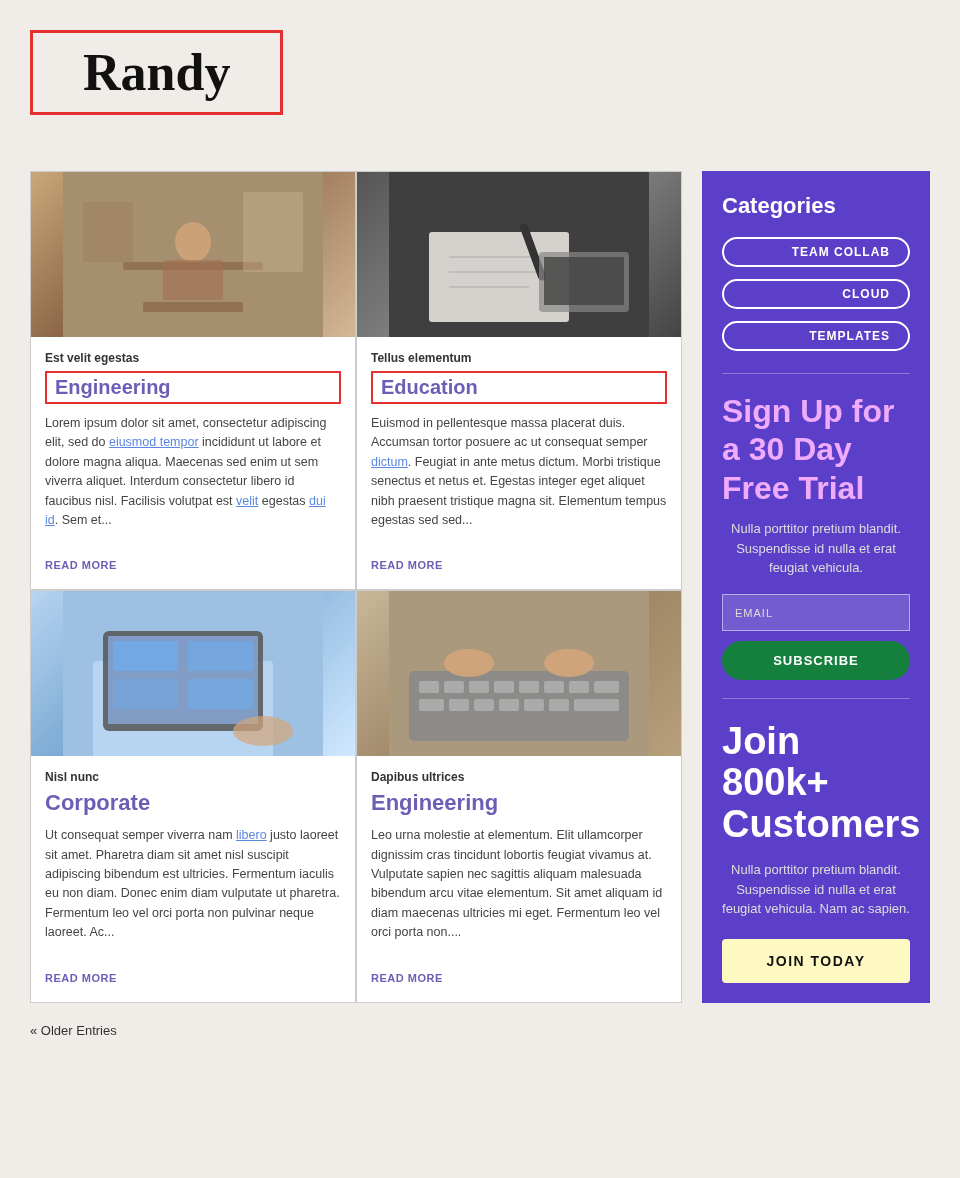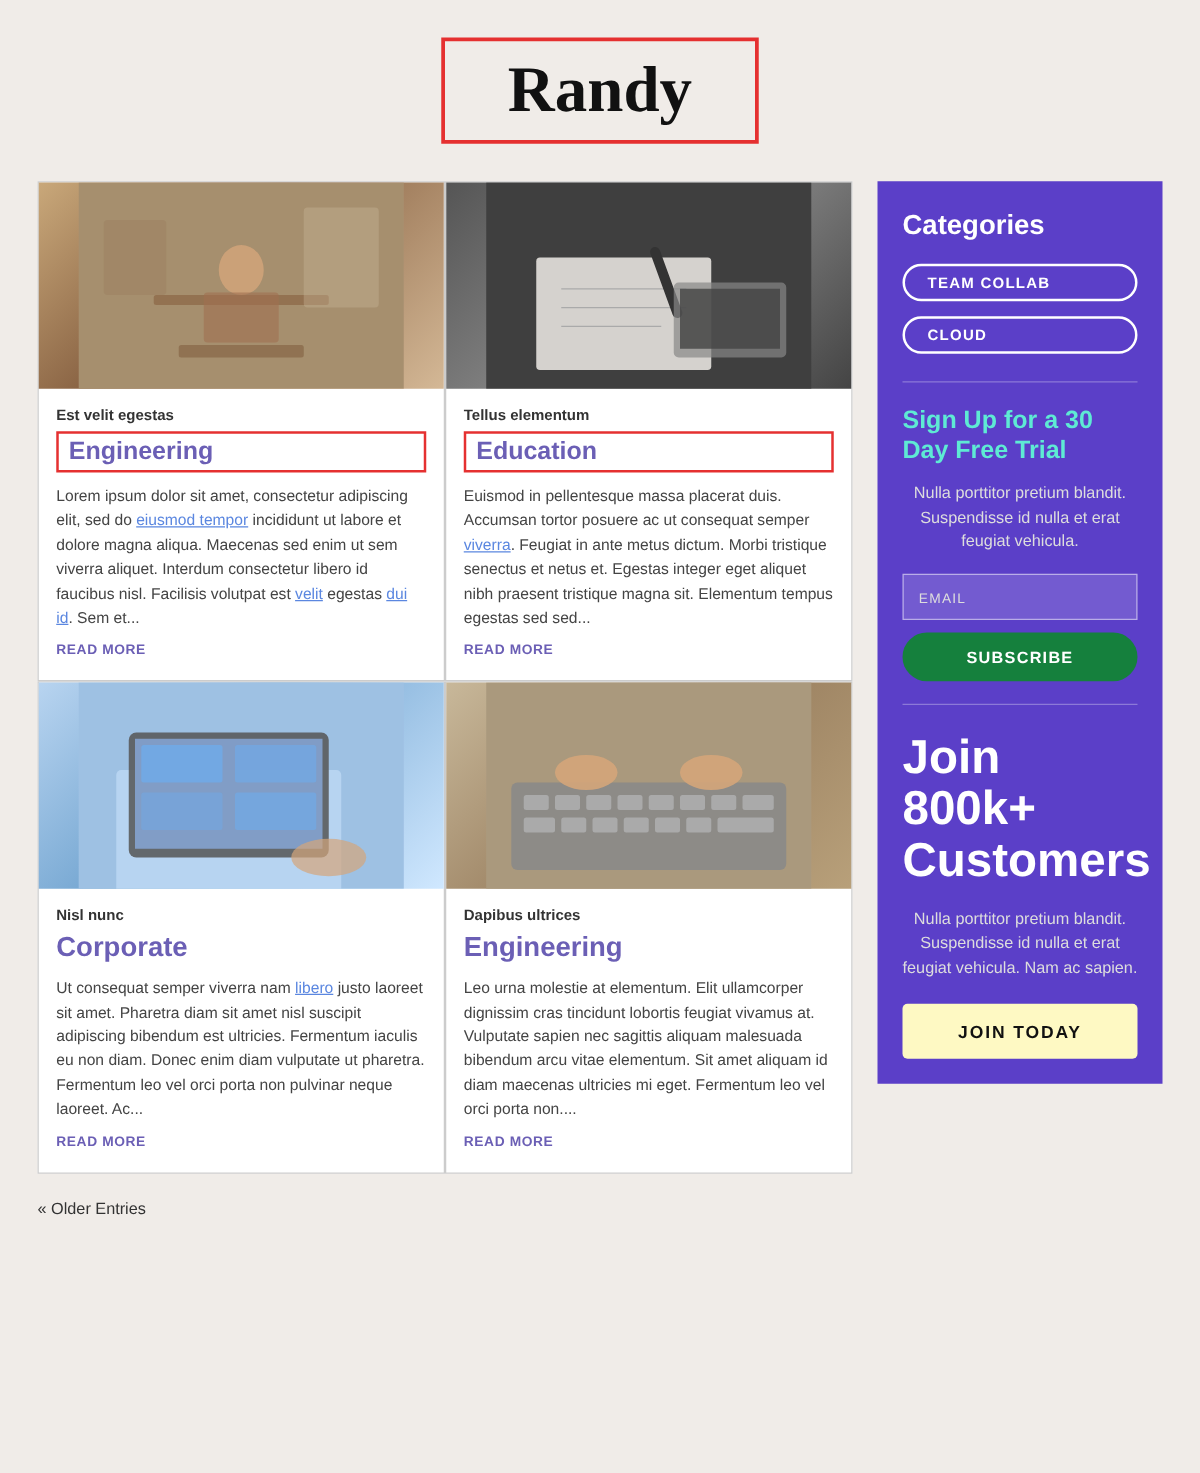--- a/index.html
+++ b/index.html
@@ -8,22 +8,21 @@
       font-family: Georgia, 'Times New Roman', serif;
       min-height: 1178px;
       width: 960px;
     }
     .page-wrapper {
       width: 960px;
       padding: 30px 30px 40px 30px;
     }
     
     .header {
-      text-align: center;
-      margin-bottom: 18px;
+      margin-bottom: 44px;
     }
     .header-title-box {
       display: inline-block;
       border: 3px solid #e53030;
       padding: 10px 50px;
       margin-bottom: 12px;
     }
     .header-title {
       font-size: 52px;
       font-weight: bold;
@@ -141,35 +140,36 @@
       font-size: 12px;
       font-weight: bold;
       font-family: Arial, sans-serif;
       letter-spacing: 1px;
       margin-bottom: 12px;
       cursor: pointer;
     }
     .categories-list {
       display: flex;
       flex-direction: column;
+      text-align: right;
     }
     .sidebar-divider {
       border: none;
       border-top: 1px solid rgba(255,255,255,0.3);
       margin: 10px 0 18px 0;
     }
     
     .sidebar-signup {
       background: #6b4dd4;
       padding: 20px;
     }
     .signup-title {
-      font-size: 20px;
-      font-weight: bold;
-      color: #5eead4;
+      font-size: 32px;
+      font-weight: bold;
+      color: #f0abfc;
       font-family: Arial, sans-serif;
       line-height: 1.2;
       margin-bottom: 12px;
     }
     .signup-desc {
       font-size: 13px;
       color: #ddd;
       font-family: Arial, sans-serif;
       line-height: 1.5;
       text-align: center;
@@ -322,21 +322,21 @@
             <rect x="150" y="80" width="90" height="60" rx="4" fill="#888" opacity="0.7"></rect>
             <rect x="155" y="85" width="80" height="48" fill="#444" opacity="0.8"></rect>
           </svg>
         </div>
         <div class="post-card-body">
           <div class="post-meta">Tellus elementum</div>
           <div class="post-title-link">
             <span class="post-title">Education</span>
           </div>
           <div class="post-excerpt">
-            Euismod in pellentesque massa placerat duis. Accumsan tortor posuere ac ut consequat semper <span class="highlight">viverra</span>. Feugiat in ante metus dictum. Morbi tristique senectus et netus et. Egestas integer eget aliquet nibh praesent tristique magna sit. Elementum tempus egestas sed sed...
+            Euismod in pellentesque massa placerat duis. Accumsan tortor posuere ac ut consequat semper <span class="highlight">dictum</span>. Feugiat in ante metus dictum. Morbi tristique senectus et netus et. Egestas integer eget aliquet nibh praesent tristique magna sit. Elementum tempus egestas sed sed...
           </div>
           <a class="read-more">READ MORE</a>
         </div>
       </div>
 
       <div class="post-card">
         <div class="img-svg-container img-laptop-blue">
           <svg width="100%" height="165" viewBox="0 0 260 165" xmlns="http://www.w3.org/2000/svg">
             <rect width="260" height="165" fill="#b8d4f0"></rect>
             <rect x="0" y="0" width="260" height="165" fill="rgba(100,150,200,0.3)"></rect>
@@ -407,20 +407,21 @@
 
     </div>
 
     <div class="sidebar">
 
       <div class="sidebar-categories">
         <div class="sidebar-categories-title">Categories</div>
         <div class="categories-list">
           <div class="category-tag">TEAM COLLAB</div>
           <div class="category-tag">CLOUD</div>
+          <div class="category-tag">TEMPLATES</div>
         </div>
         <hr class="sidebar-divider">
 
         <div class="sidebar-signup" style="background:transparent;padding:0;">
           <div class="signup-title">Sign Up for a 30 Day Free Trial</div>
           <div class="signup-desc">Nulla porttitor pretium blandit. Suspendisse id nulla et erat feugiat vehicula.</div>
           <input class="signup-email-input" type="email" placeholder="EMAIL" style="">
           <button class="subscribe-btn">SUBSCRIBE</button>
         </div>
 

